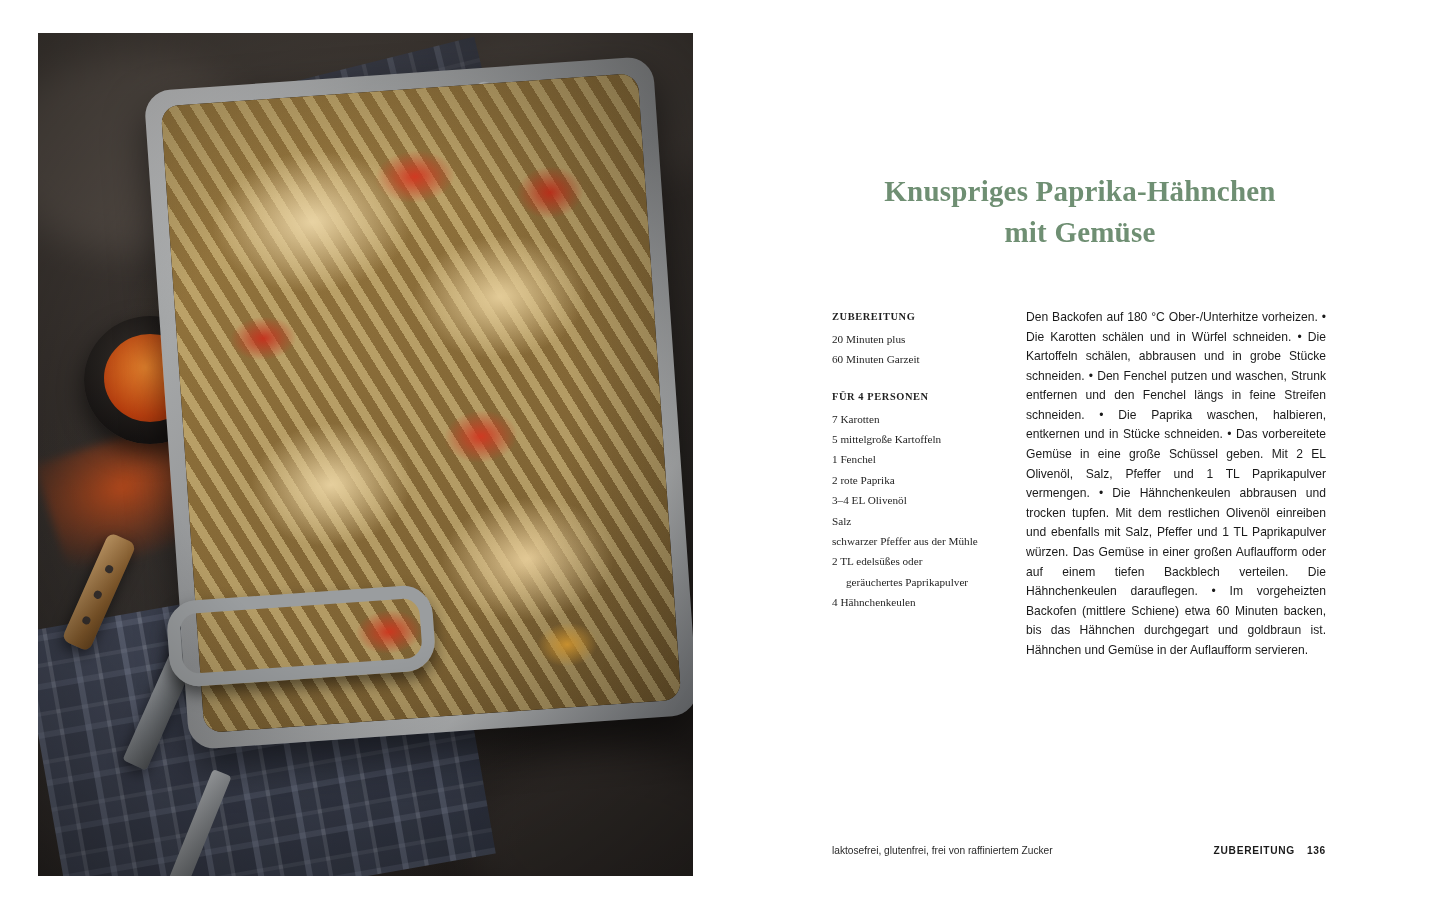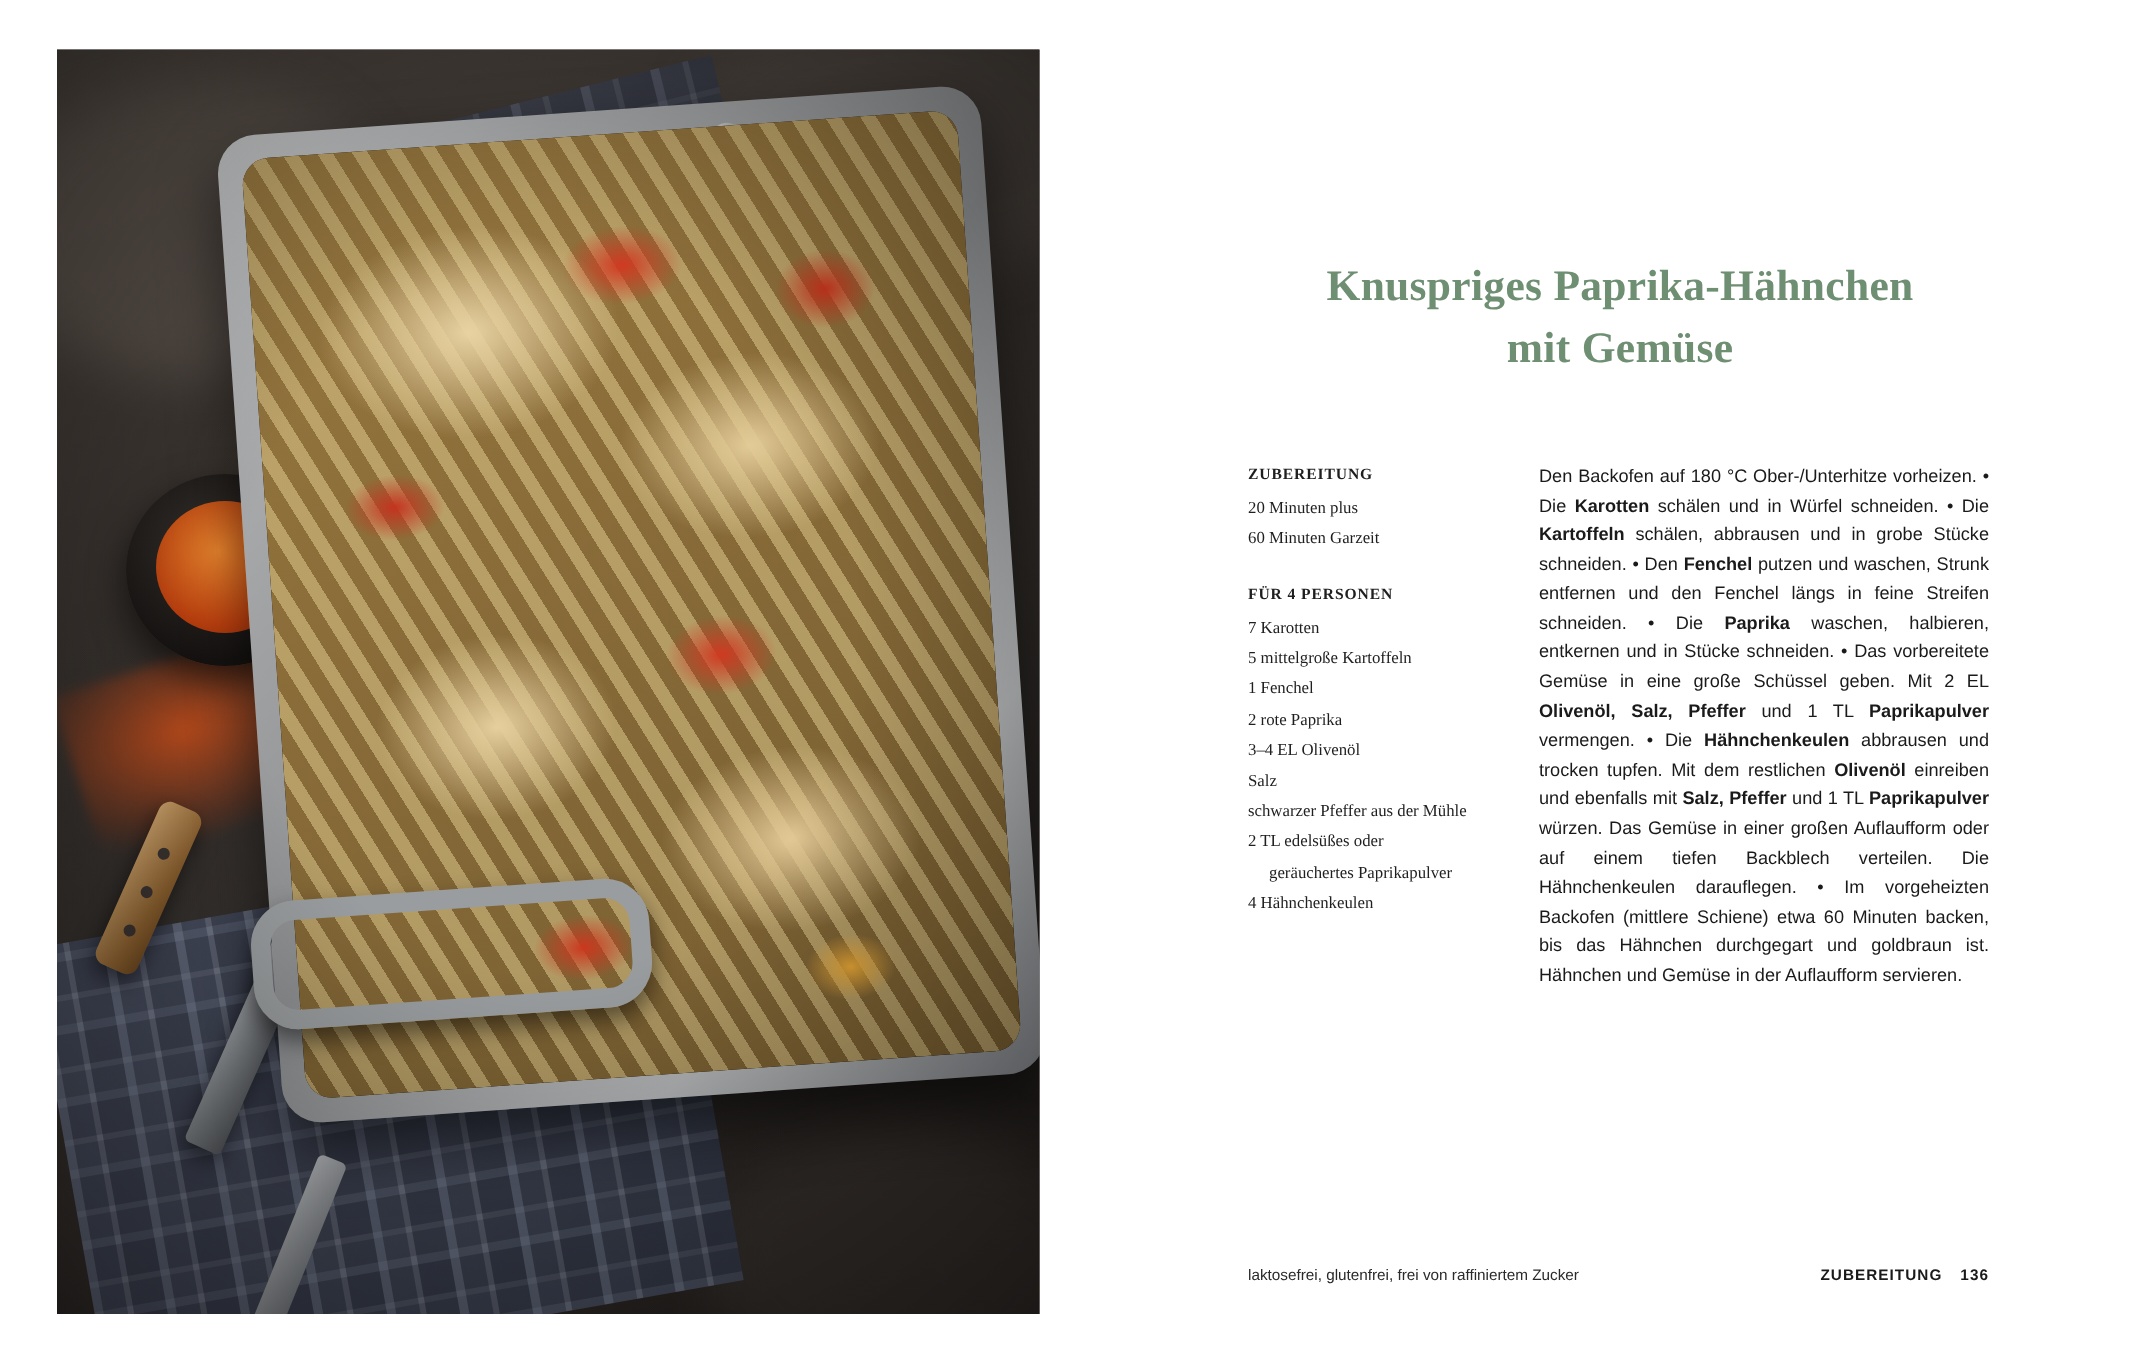--- a/index.html
+++ b/index.html
@@ -260,21 +260,21 @@
   .method-col {
     position: absolute;
     left: 308px;
     top: 308px;
     width: 300px;
     font-size: 12.1px;
     line-height: 1.62;
     color: #1a1a1a;
     text-align: justify;
   }
-  .method-col b { font-weight: bold; }
+  .method-col b { font-weight: normal; }
   .tip-block {
     margin-top: 22px;
     font-size: 12.1px;
     line-height: 1.62;
   }
   .tip-label { font-weight: bold; letter-spacing: 0.4px; }
 
   .footnote {
     position: absolute;
     left: 114px;

